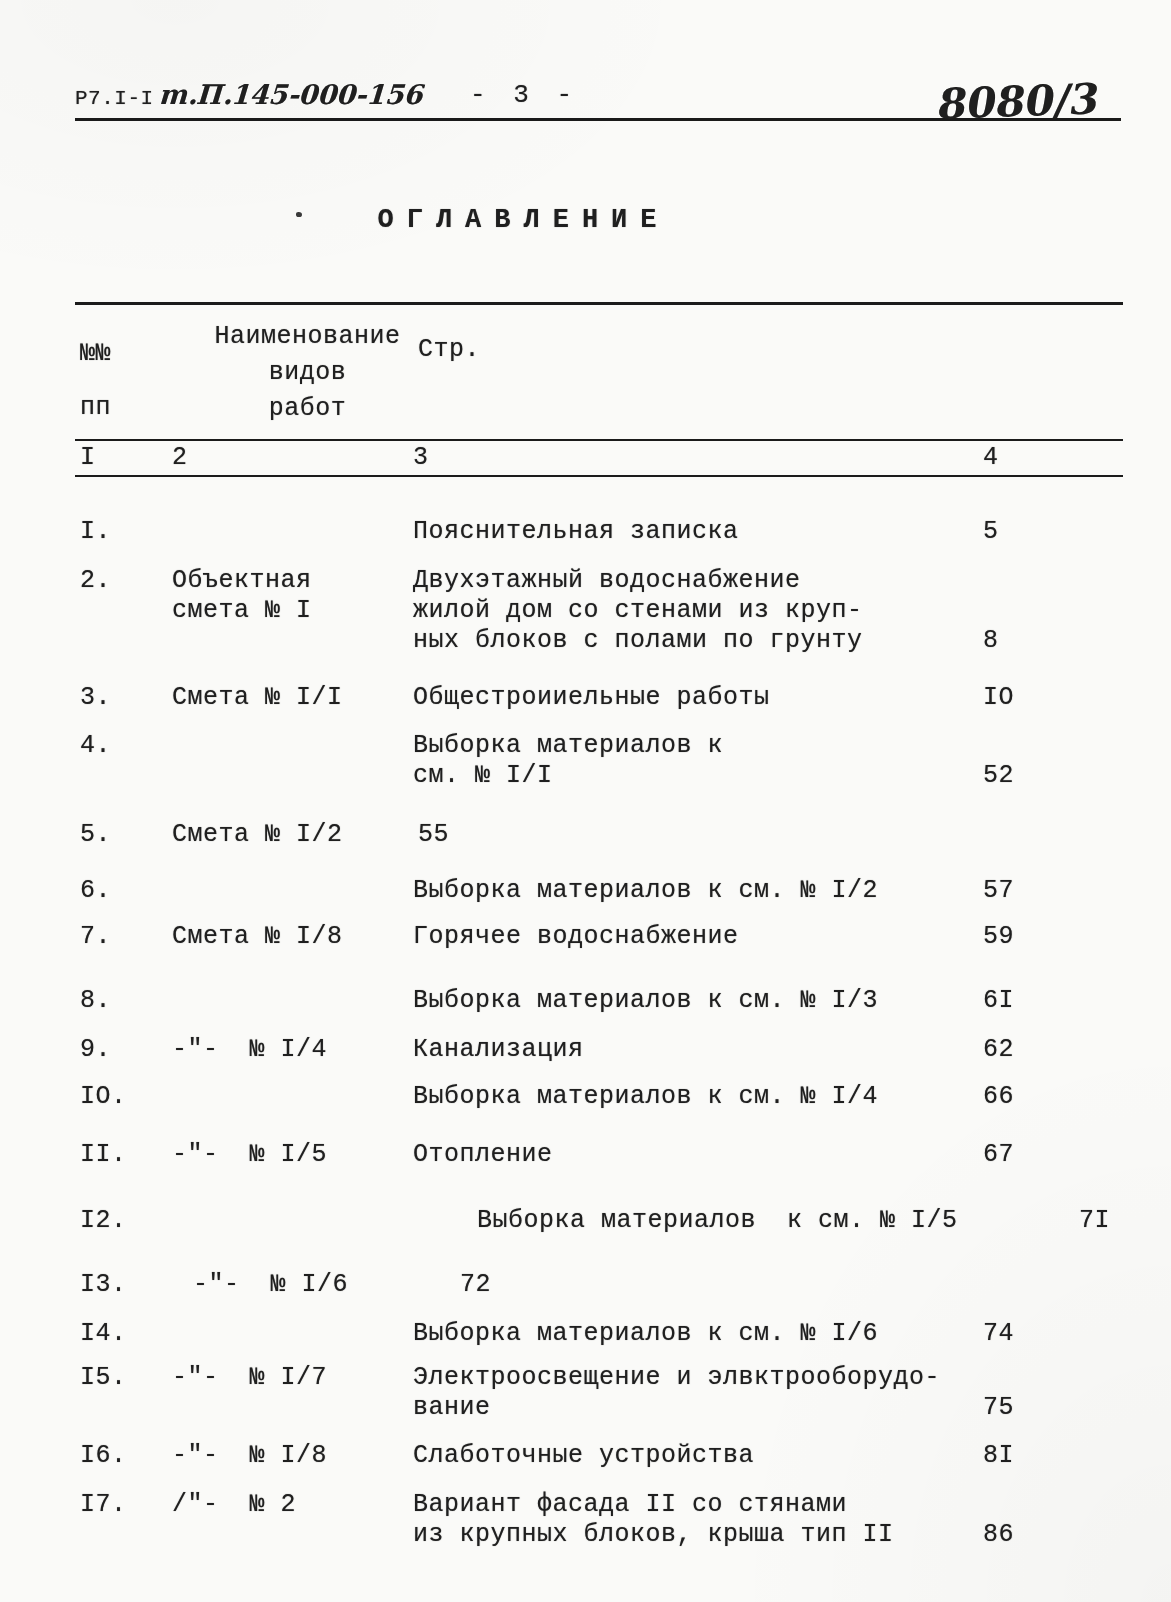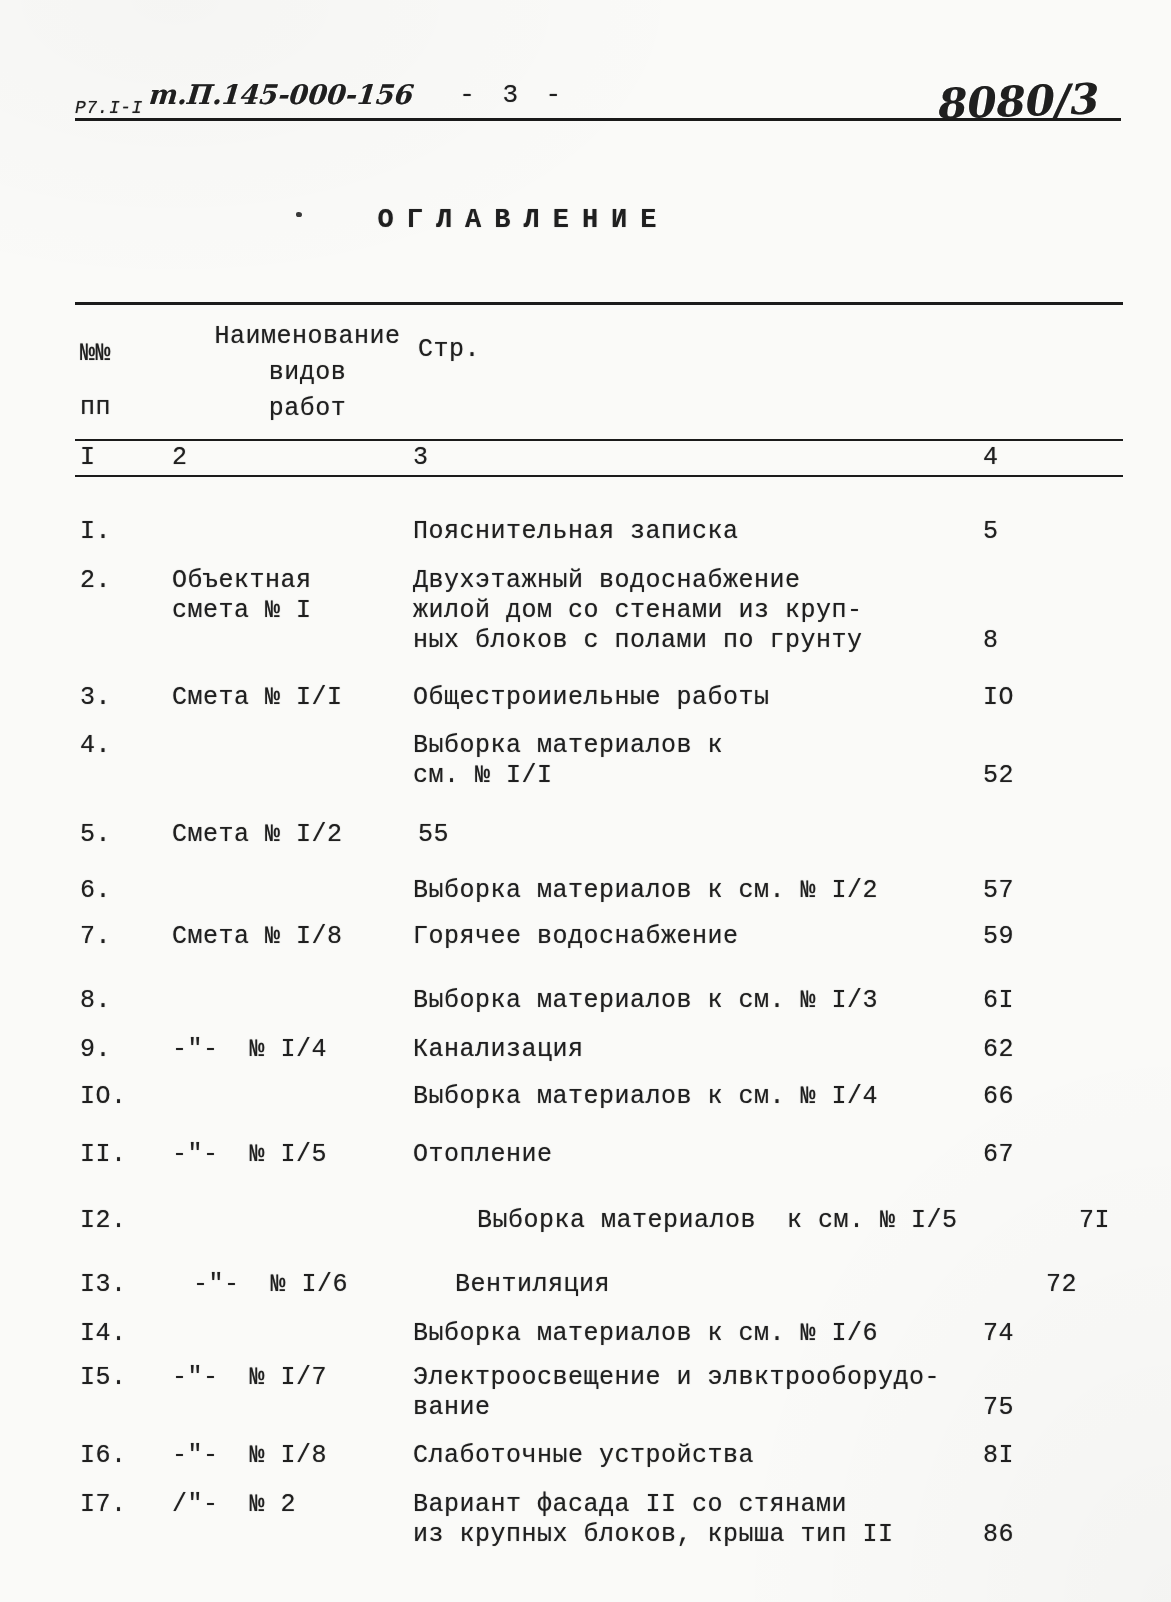--- a/index.html
+++ b/index.html
@@ -24,21 +24,21 @@
     text-shadow:0 0 .5px rgba(25,25,25,.4);
   }
 
   
   .doc-header{
     position:absolute; left:75px; right:50px; top:66px;
     height:52px;
     border-bottom:3px solid #1a1a1a;
     display:flex; align-items:flex-end;
   }
-  .doc-code{ font-size:18px; font-style:italic;}
+  .doc-code{ font-size:21px; padding-bottom:8px;}
   .doc-code-hw{ font-size:27px; margin-left:6px; padding-bottom:8px; transform:skewX(-6deg);}
   .page-marker{ font-size:26px; margin-left:46px; padding-bottom:8px; letter-spacing:6px;}
   .doc-number-hw{
     margin-left:auto; margin-right:22px;
     font-size:42px; line-height:40px;
     transform:rotate(-2deg) translateY(4px);
   }
 
   
   .contents-title{
@@ -220,21 +220,20 @@
   <div class="grid trow">
     <div class="cell c-num">I2.</div>
     <div class="cell c-smeta"></div>
     <div class="cell c-title">Выборка материалов  к см. № I/5</div>
     <div class="cell c-page">7I</div>
   </div>
 
   <div class="grid trow">
     <div class="cell c-num">I3.</div>
     <div class="cell c-smeta">-"-  № I/6</div>
-    <div class="cell c-title">Вентиляция</div>
     <div class="cell c-page">72</div>
   </div>
 
   <div class="grid trow">
     <div class="cell c-num">I4.</div>
     <div class="cell c-smeta"></div>
     <div class="cell c-title">Выборка материалов к см. № I/6</div>
     <div class="cell c-page">74</div>
   </div>
 

